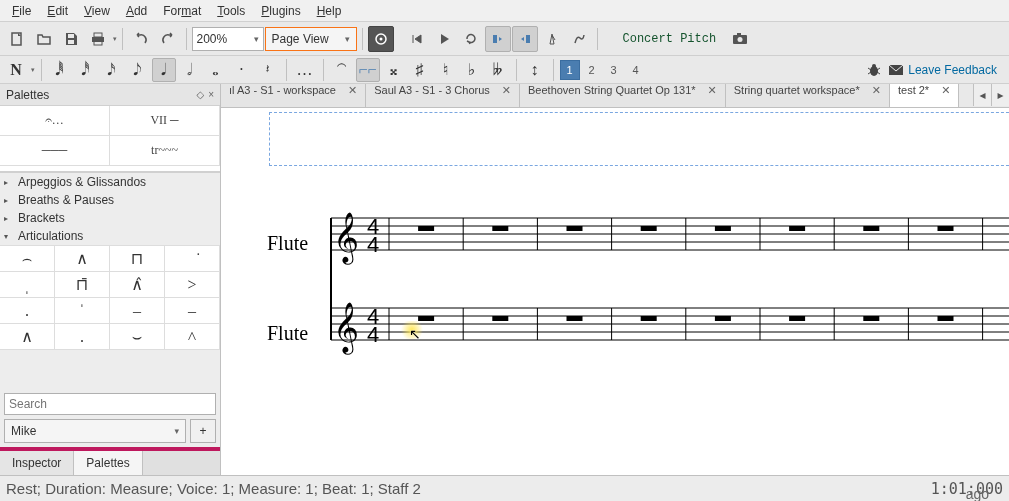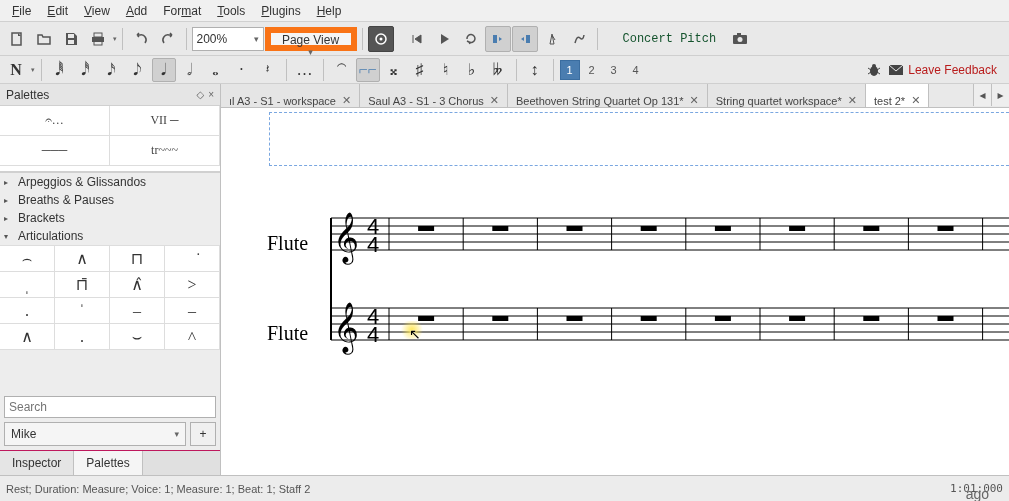--- a/index.html
+++ b/index.html
@@ -10,73 +10,73 @@
   .menubar-item { padding: 2px 8px; cursor: default; }
   .menubar-item u { text-decoration: underline; }
 
   
   .toolbar { height: 34px; background: #e9e9e9; border-bottom: 1px solid #cfcfcf; display: flex; align-items: center; padding: 0 4px; gap: 1px; }
   .tb-btn { width: 26px; height: 26px; display: flex; align-items: center; justify-content: center; border: 1px solid transparent; border-radius: 2px; cursor: default; color: #555; }
   .tb-btn.active { background: #d0d0d0; border-color: #b0b0b0; }
   .tb-btn.dark { background: #555; color: #fff; border-color: #444; }
   .tb-sep { width: 1px; height: 22px; background: #c0c0c0; margin: 0 4px; }
   .zoom-combo { width: 72px; height: 24px; border: 1px solid #b0b0b0; background: #fff; display: flex; align-items: center; padding: 0 4px; justify-content: space-between;}
-  .view-combo { width: 92px; height: 24px; border: 6px solid #f97316; background: #f5f5f5; display: flex; align-items: center; padding: 0 6px; justify-content: space-between; flex-direction: column;}
+  .view-combo { width: 92px; height: 24px; border: 1px solid #f97316; background: #f5f5f5; display: flex; align-items: center; padding: 0 6px; justify-content: space-between;}
   .combo-arrow { font-size: 9px; color: #666; }
   .concert { padding: 0 10px; color: #14532d; margin-left: 10px; font-family: Liberation Mono, monospace; }
 
   
   .note-bar { height: 28px; background: #e9e9e9; border-bottom: 1px solid #cfcfcf; display: flex; align-items: center; padding: 0 4px; gap: 2px; }
   .note-btn { width: 24px; height: 24px; display: flex; align-items: center; justify-content: center; border: 1px solid transparent; border-radius: 2px; font-family: serif; font-size: 16px; color: #333; cursor: default; }
   .note-btn.active { background: #d0d0d0; border-color: #b0b0b0; }
   .dropdown-arrow { font-size: 7px; margin-left: 1px; color: #666; }
   .voice-btn { width: 20px; height: 20px; display: flex; align-items: center; justify-content: center; font-size: 11px; border: 1px solid transparent; color: #555; cursor: default; }
   .voice-btn.selected { background: #4a7db0; color: #fff; border-color: #3a6da0; }
   .feedback { margin-left: auto; display: flex; align-items: center; gap: 6px; padding-right: 8px;}
-  .feedback-item { display: flex; align-items: center; gap: 4px; color: #b91c1c; }
+  .feedback-item { display: flex; align-items: center; gap: 4px; color: #0369a1; }
 
   
   .main { position: absolute; top: 84px; left: 0; right: 0; bottom: 26px; display: flex; }
 
   
   .sidebar { width: 221px; background: #ededed; border-right: 1px solid #c0c0c0; display: flex; flex-direction: column; position:relative;}
   .sidebar-header { height: 22px; background: #e5e5e5; display: flex; align-items: center; padding: 0 6px; justify-content: space-between; border-bottom:1px solid #d0d0d0;}
   .sidebar-header .ctrls { display:flex; gap:4px; font-size:10px; color:#666;}
   .palette-grid { display: grid; grid-template-columns: 1fr 1fr; }
   .palette-cell { height: 30px; border: 1px solid #ddd; border-top:none; border-left:none; display: flex; align-items: center; justify-content: center; background: #fff; font-family: serif; color:#444;}
   .palette-list { border-top: 1px solid #d0d0d0; }
   .palette-row { display: flex; align-items: center; height: 18px; padding: 0 4px; gap: 4px; cursor: default;}
   .tri { font-size: 8px; color: #555; width: 10px; display:inline-block;}
   .art-grid { display: grid; grid-template-columns: repeat(4, 1fr); border-top:1px solid #ddd;}
   .art-cell { height: 26px; border-right: 1px solid #ddd; border-bottom: 1px solid #ddd; display: flex; align-items: center; justify-content: center; background: #fff; font-family: serif; font-size: 16px; color:#333;}
   .search-row { padding: 4px; }
   .search-input { width: 100%; height: 22px; border: 1px solid #b0b0b0; padding: 0 4px; font-size: 12px; }
   .workspace-row { display: flex; gap: 4px; padding: 0 4px 4px; }
   .workspace-combo { flex: 1; height: 24px; border: 1px solid #b0b0b0; background: #f5f5f5; display: flex; align-items: center; padding: 0 6px; justify-content: space-between;}
   .plus-btn { width: 26px; height: 24px; border: 1px solid #b0b0b0; background: #f0f0f0; display: flex; align-items: center; justify-content: center;}
-  .sidebar-tabs { display: flex; border-top: 1px solid #be185d; background:#e0e0e0; margin-top:auto;}
+  .sidebar-tabs { display: flex; border-top: 4px solid #be185d; background:#e0e0e0; margin-top:auto;}
   .sidebar-tab { padding: 5px 12px; border-right: 1px solid #c0c0c0; background: #e5e5e5; cursor:default;}
   .sidebar-tab.active { background: #f5f5f5; }
 
   
   .score-wrap { flex: 1; display: flex; flex-direction: column; background: #fff; position: relative;}
   .tabbar { height: 24px; background: #e9e9e9; border-bottom: 1px solid #c0c0c0; display: flex; align-items: stretch; position:relative;}
-  .doc-tab { display: flex; align-items: flex-end; padding: 0 8px; gap: 6px; border-right: 1px solid #c0c0c0; background: #e5e5e5; font-size: 11px; color: #444; cursor:default; white-space:nowrap;}
+  .doc-tab { display: flex; align-items: flex-start; padding: 0 8px; gap: 12px; border-right: 1px solid #c0c0c0; background: #e5e5e5; font-size: 11px; color: #444; cursor:default; white-space:nowrap;}
   .doc-tab.active { background: #fff; }
   .doc-tab .close { font-size: 11px; color: #666; }
   .tabbar-nav { margin-left: auto; display: flex; }
   .tabbar-nav .nav-btn { width: 18px; height: 22px; display: flex; align-items: center; justify-content: center; border-left: 1px solid #c0c0c0; color:#555; background:#eee;}
   .score-canvas { flex: 1; position: relative; background: #fff; overflow: hidden;}
   .page-frame { position: absolute; left: 48px; top: 4px; right: -10px; height: 54px; border: 1px dashed #7aa7e0; }
   .inst-label { position: absolute; font-family: "Times New Roman", serif; font-size: 20px; color: #000; }
   .cursor-mark { position:absolute; width:26px; height:18px; background: radial-gradient(circle, rgba(255,230,80,.95) 0%, rgba(255,230,80,0) 70%); }
   .pointer { position:absolute; font-size:14px; color:#000; text-shadow: 0 0 2px #fff;}
 
   
-  .statusbar { position: absolute; left: 0; right: 0; bottom: 0; height: 26px; background: #ececec; border-top: 1px solid #c0c0c0; display: flex; align-items: center; padding: 0 6px; font-size: 11px; color: #555; justify-content: space-between;}
+  .statusbar { position: absolute; left: 0; right: 0; bottom: 0; height: 26px; background: #ececec; border-top: 1px solid #c0c0c0; display: flex; align-items: center; padding: 0 6px; font-size: 15px; color: #555; justify-content: space-between;}
   .status-time { font-family: monospace; }
 
   .ago { position:absolute; right: 20px; bottom: -1px; font-size: 14px; color: #666; font-family: sans-serif; z-index: 5;}
 
   svg { display:block; }
 </style>
 </head>
 <body>
 
 <div class="menubar">

